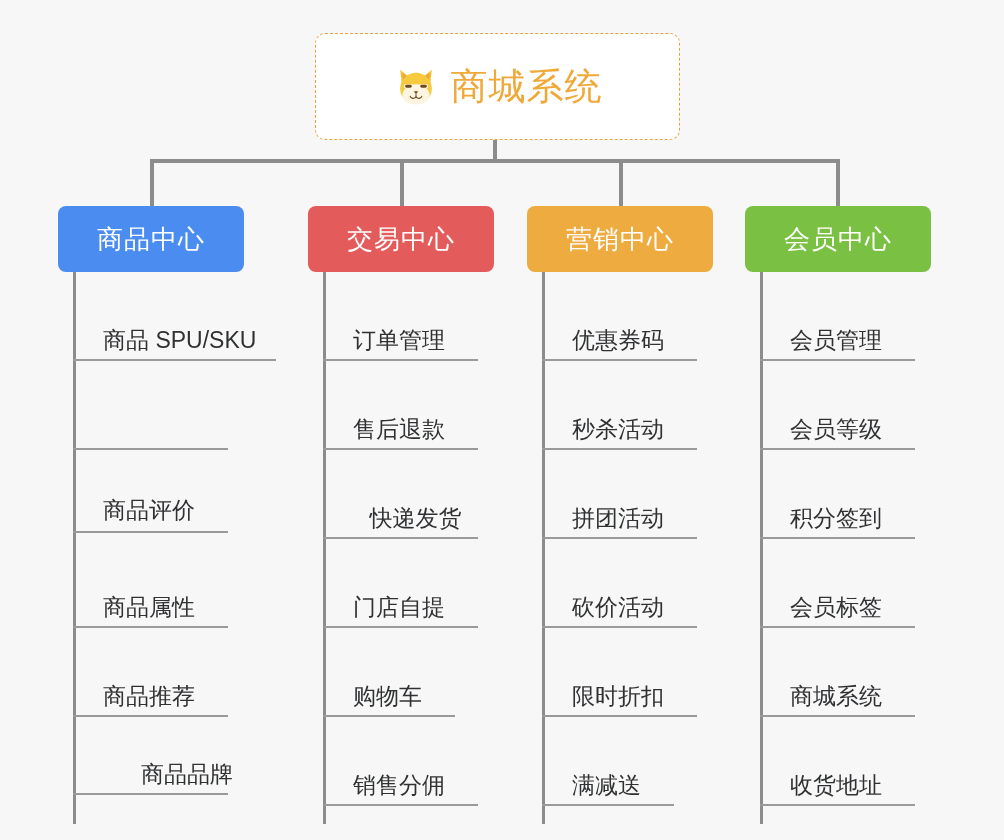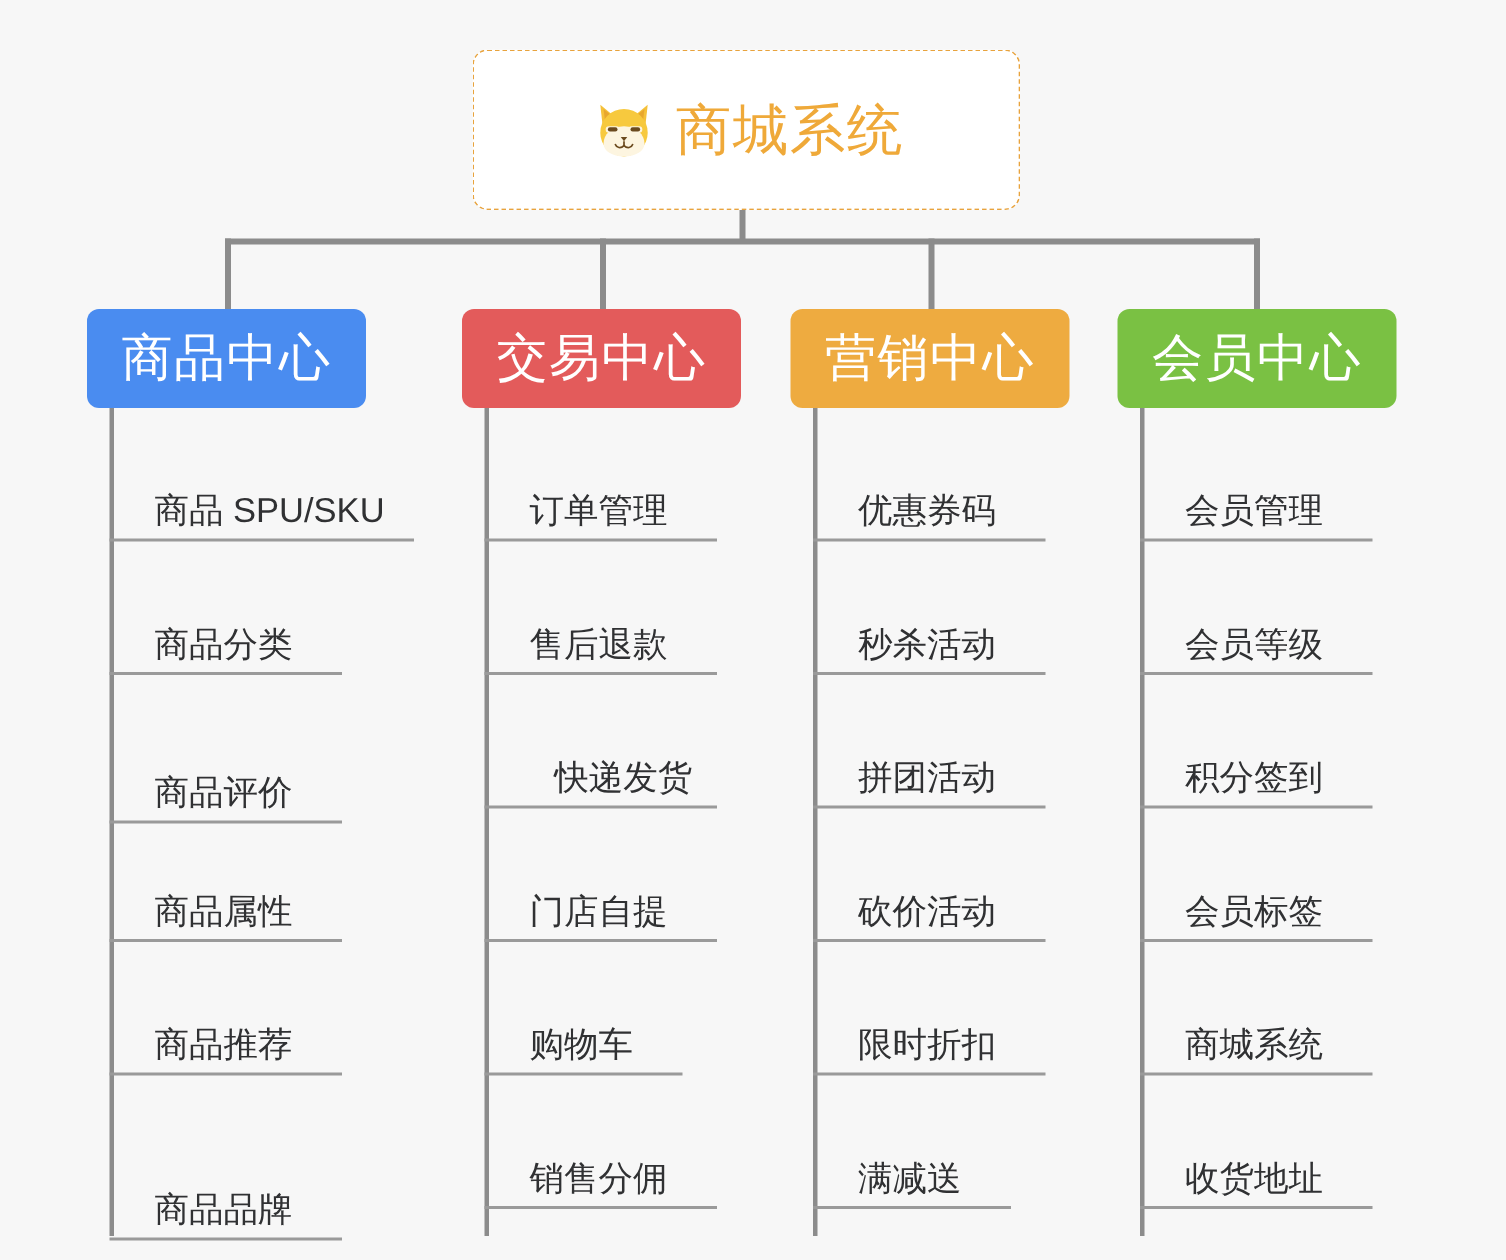--- a/index.html
+++ b/index.html
@@ -36,21 +36,21 @@
   .bus  { left:150px; top:159px; width:690px; height:4px; }
   .drop { top:159px; width:4px; height:47px; }
 
   
   .cat-box {
     position:absolute; top:206px; height:66px;
     border-radius:8px;
     display:flex; align-items:center; justify-content:center;
   }
   .cat-label {
-    color:#ffffff; font-size:34px; font-weight:400;
+    color:#ffffff; font-size:26px; font-weight:400;
     letter-spacing:1px; white-space:nowrap;
   }
 
   
   .column { position:absolute; top:272px; }
   .spine {
     position:absolute; left:0; top:0; width:3px;
     background:#8c8c8c;
   }
   .leaf {
@@ -107,36 +107,35 @@
   <div class="cat-box" style="left:58px; width:186px; background:#4a8cf0;">
     <span class="cat-label">商品中心</span>
   </div>
   <div class="column" style="left:73px; width:210px;">
     <div class="spine" style="height:552px;"></div>
     <div class="leaf" style="top:0px;  width:203px;">
       <span class="leaf-label">商品 SPU/SKU</span>
       <span class="leaf-underline" style="width:203px;"></span>
     </div>
     <div class="leaf" style="top:89px; width:155px;">
-      <span class="leaf-label">商品分类</span>
-      <span class="leaf-underline" style="width:155px;"></span>
-    </div>
-    <div class="leaf" style="top:188px; width:155px;">
+      <span class="leaf-underline" style="width:155px;"></span>
+    </div>
+    <div class="leaf" style="top:172px; width:155px;font-family:Liberation Mono, monospace;">
       <span class="leaf-label">商品评价</span>
       <span class="leaf-underline" style="width:155px;"></span>
     </div>
     <div class="leaf" style="top:267px; width:155px;">
       <span class="leaf-label">商品属性</span>
       <span class="leaf-underline" style="width:155px;"></span>
     </div>
     <div class="leaf" style="top:356px; width:155px;">
       <span class="leaf-label">商品推荐</span>
       <span class="leaf-underline" style="width:155px;"></span>
     </div>
-    <div class="leaf" style="top:466px; width:155px;">
+    <div class="leaf" style="top:434px; width:155px;padding-left:38px;">
       <span class="leaf-label">商品品牌</span>
       <span class="leaf-underline" style="width:155px;"></span>
     </div>
   </div>
 
   <div class="cat-box" style="left:308px; width:186px; background:#e35b5b;">
     <span class="cat-label">交易中心</span>
   </div>
   <div class="column" style="left:323px; width:210px;">
     <div class="spine" style="height:552px;"></div>

